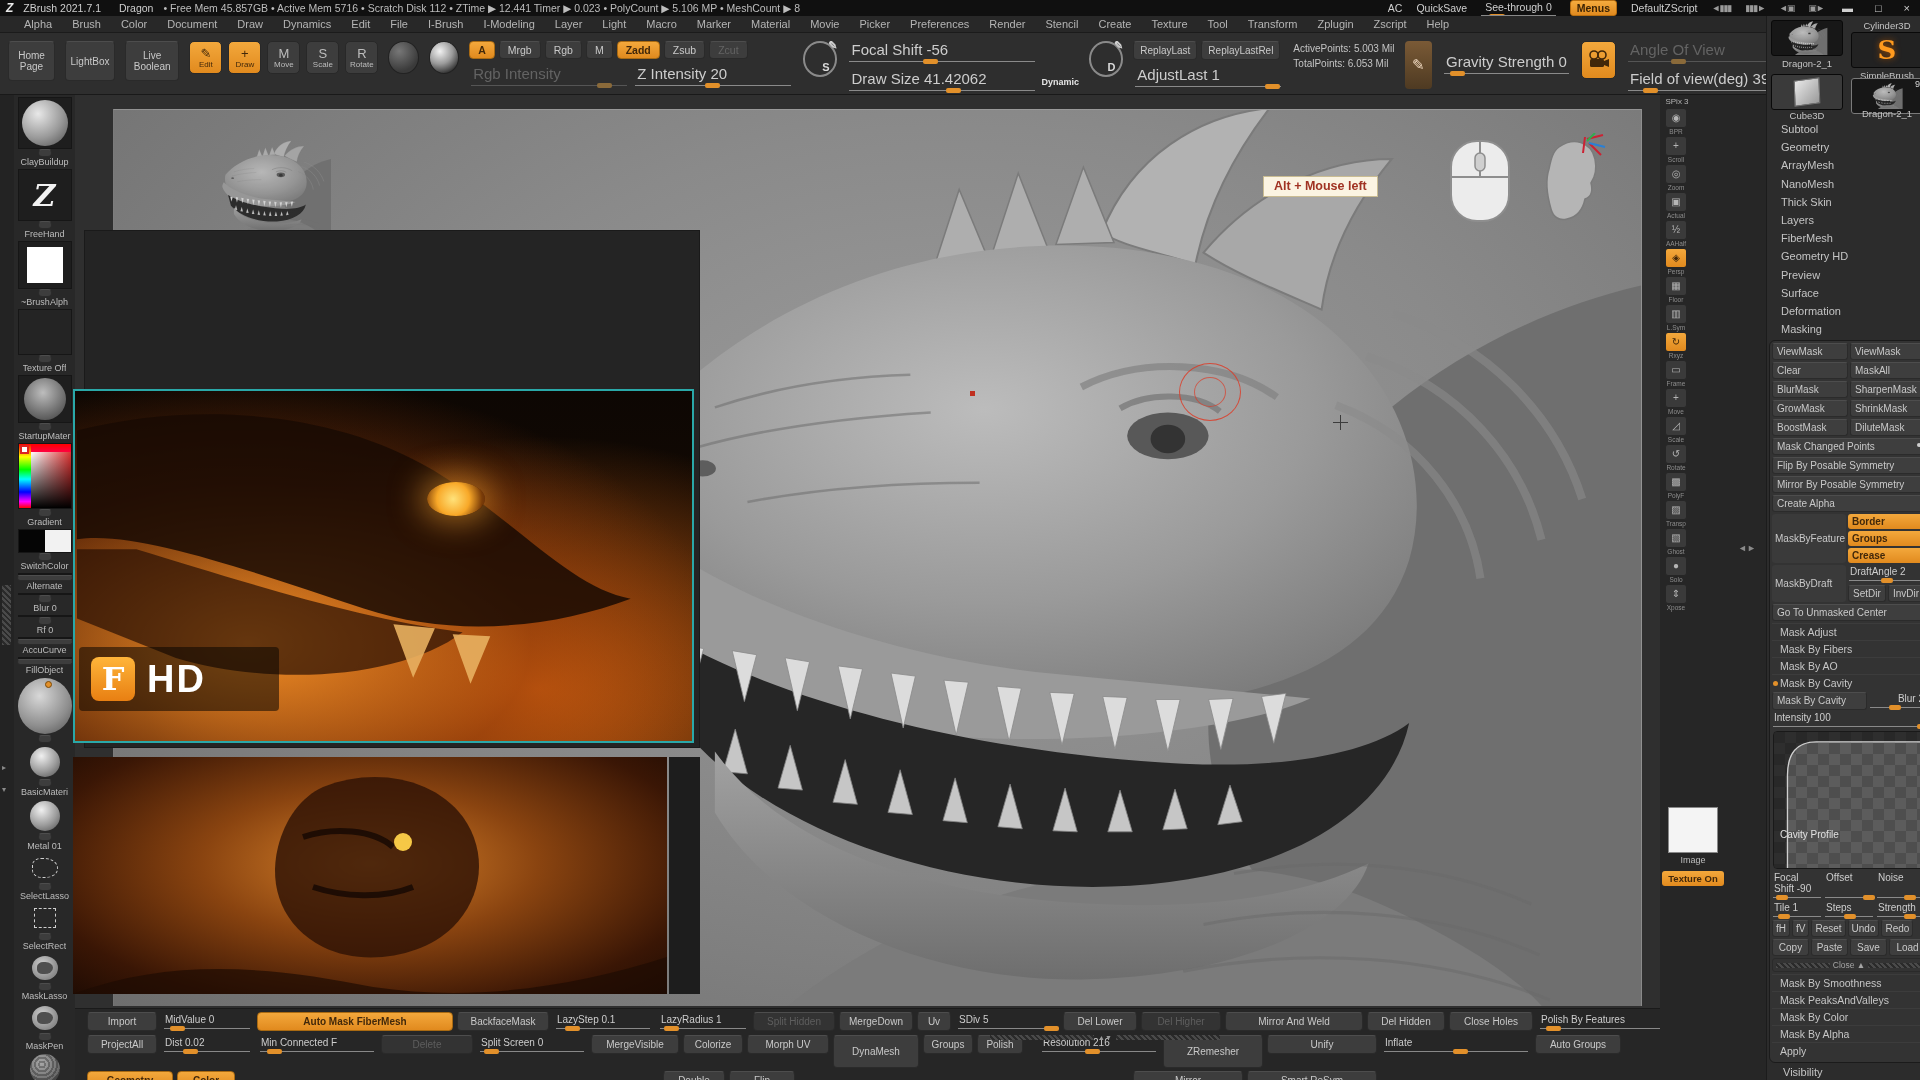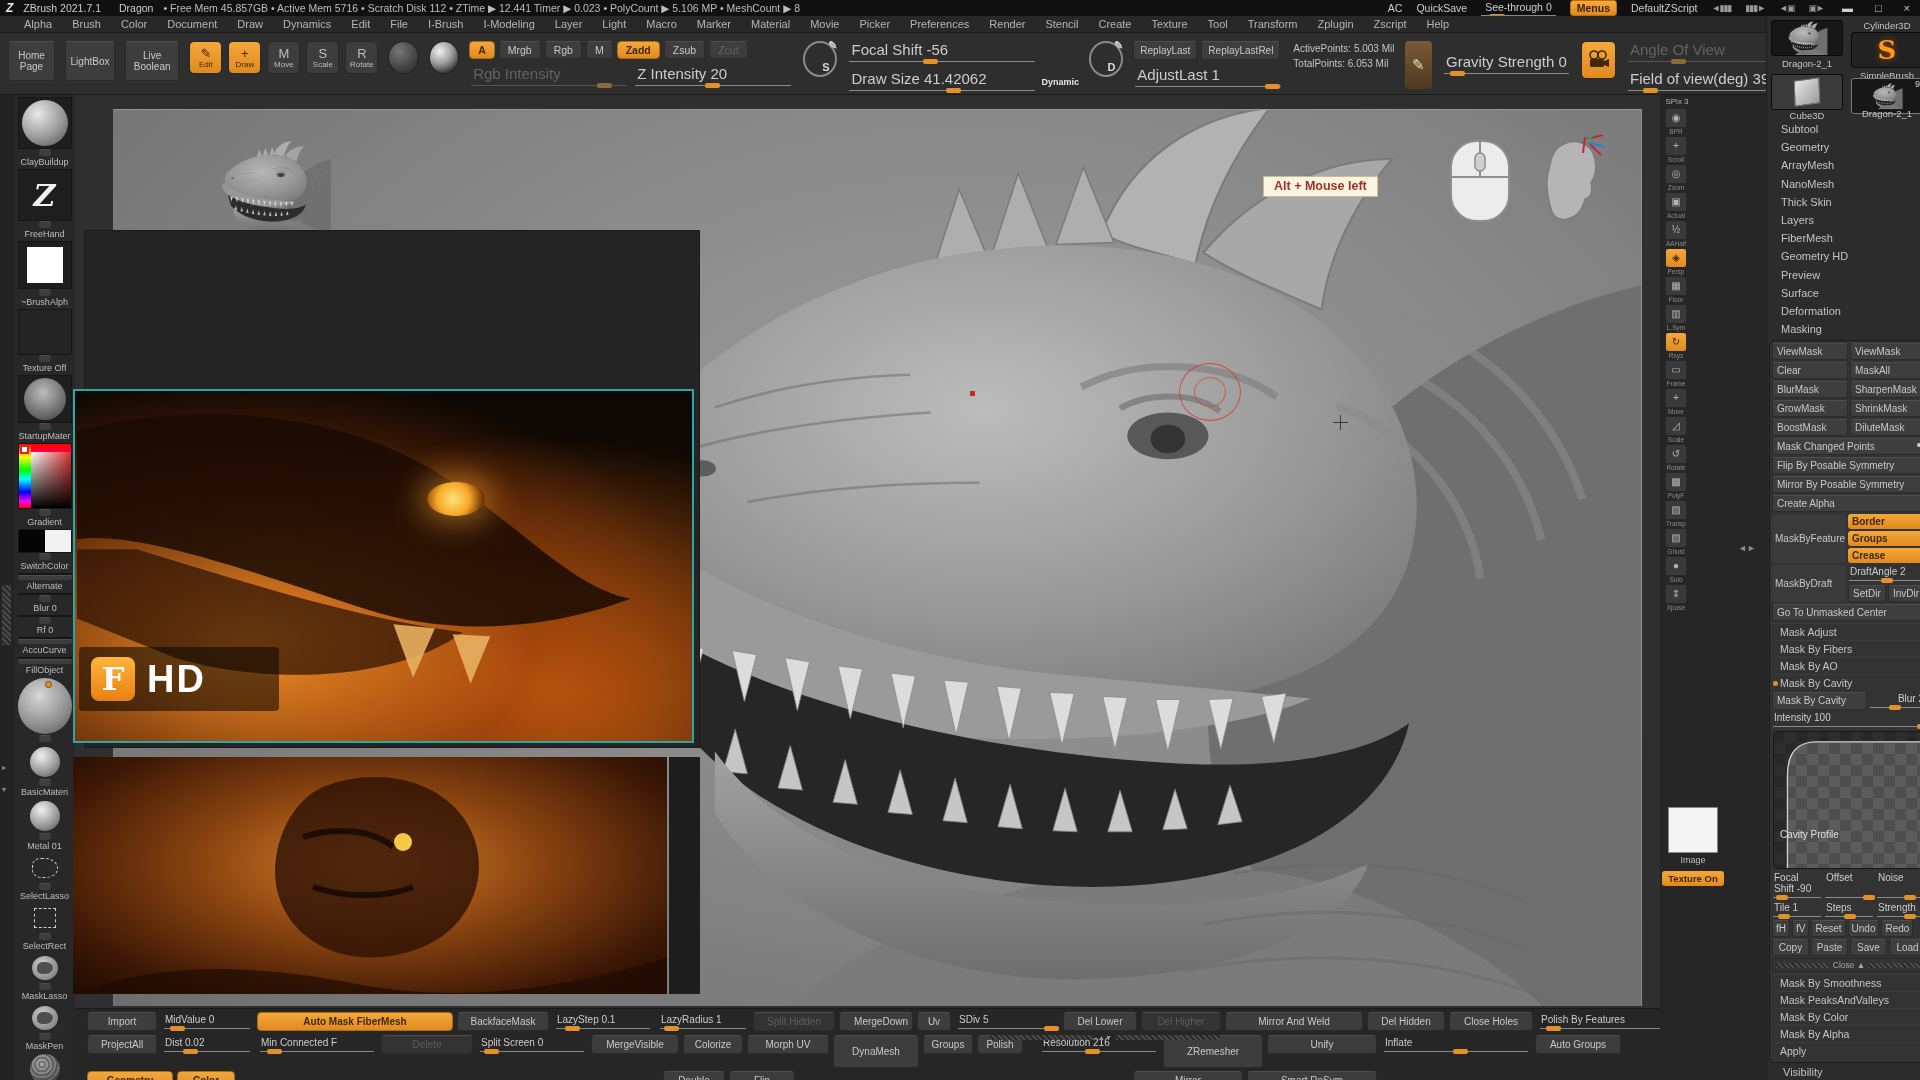--- a/index.html
+++ b/index.html
@@ -786,21 +786,21 @@
   <div id="bottombar">
     <div class="brow">
 
     <div class="bitem btn" style="width: 70px;"><span>Import</span></div>
         <div class="bitem slider" style="width: 92px; --pos: 10%;"><span>MidValue 0</span><span class="track"></span><span class="thumb"></span></div>
         <div class="bitem btn-active" style="width: 196px;"><span>Auto Mask FiberMesh</span></div>
         <div class="bitem btn" style="width: 92px;"><span>BackfaceMask</span></div>
         <div class="bitem slider" style="width: 100px; --pos: 12%;"><span>LazyStep 0.1</span><span class="track"></span><span class="thumb"></span></div>
         <div class="bitem slider" style="width: 92px; --pos: 8%;"><span>LazyRadius 1</span><span class="track"></span><span class="thumb"></span></div>
         <div class="bitem btn-dim" style="width: 82px;"><span>Split Hidden</span></div>
-        <div class="bitem btn" style="width: 74px; text-align: right;"><span>MergeDown</span></div>
+        <div class="bitem btn" style="width: 74px;"><span>MergeDown</span></div>
         <div class="bitem btn" style="width: 34px;"><span>Uv</span></div>
         <div class="bitem slider" style="width: 104px; --pos: 86%;"><span>SDiv 5</span><span class="track"></span><span class="thumb"></span></div>
         <div class="bitem btn" style="width: 74px;"><span>Del Lower</span></div>
         <div class="bitem btn-dim" style="width: 80px;"><span>Del Higher</span></div>
         <div class="bitem btn" style="width: 138px;"><span>Mirror And Weld</span></div>
         <div class="bitem btn" style="width: 78px;"><span>Del Hidden</span></div>
         <div class="bitem btn" style="width: 84px;"><span>Close Holes</span></div>
         <div class="bitem slider-dot" style="width: 148px; --pos: 6%;"><span>Polish By Features</span><span class="track"></span><span class="thumb"></span></div>
       </div>
     <div class="brow">

